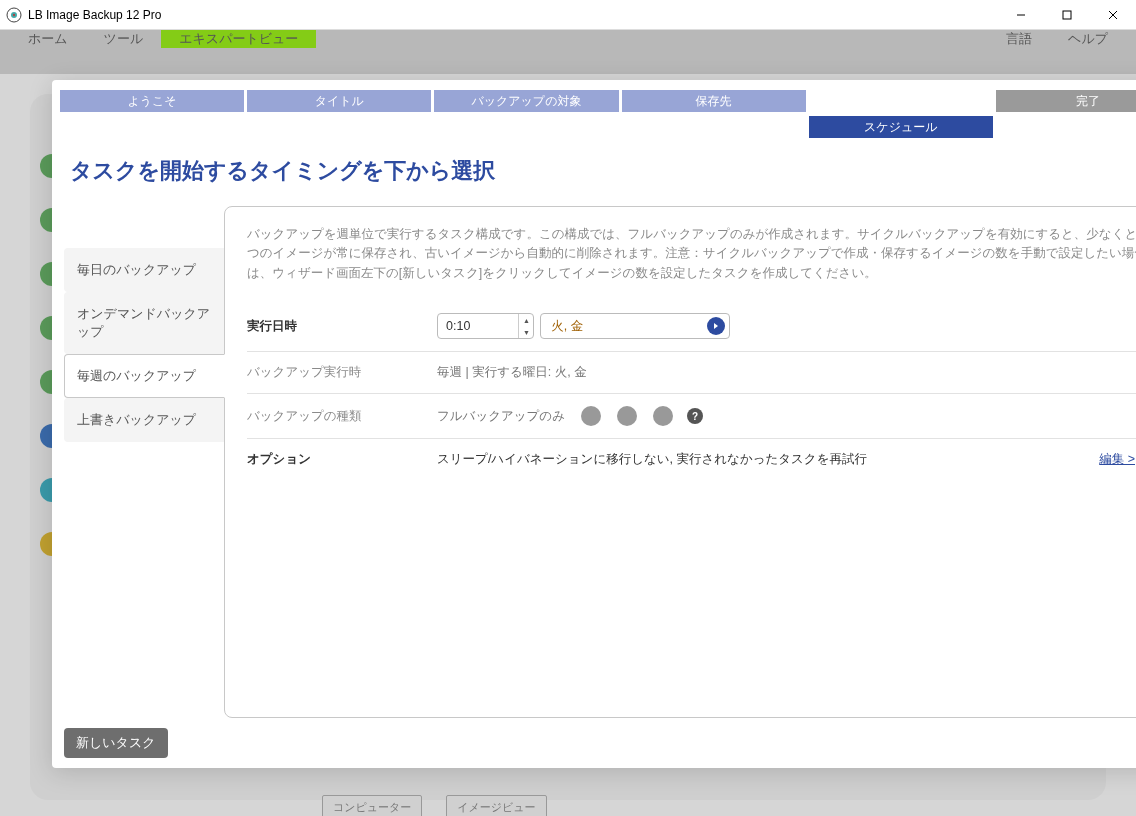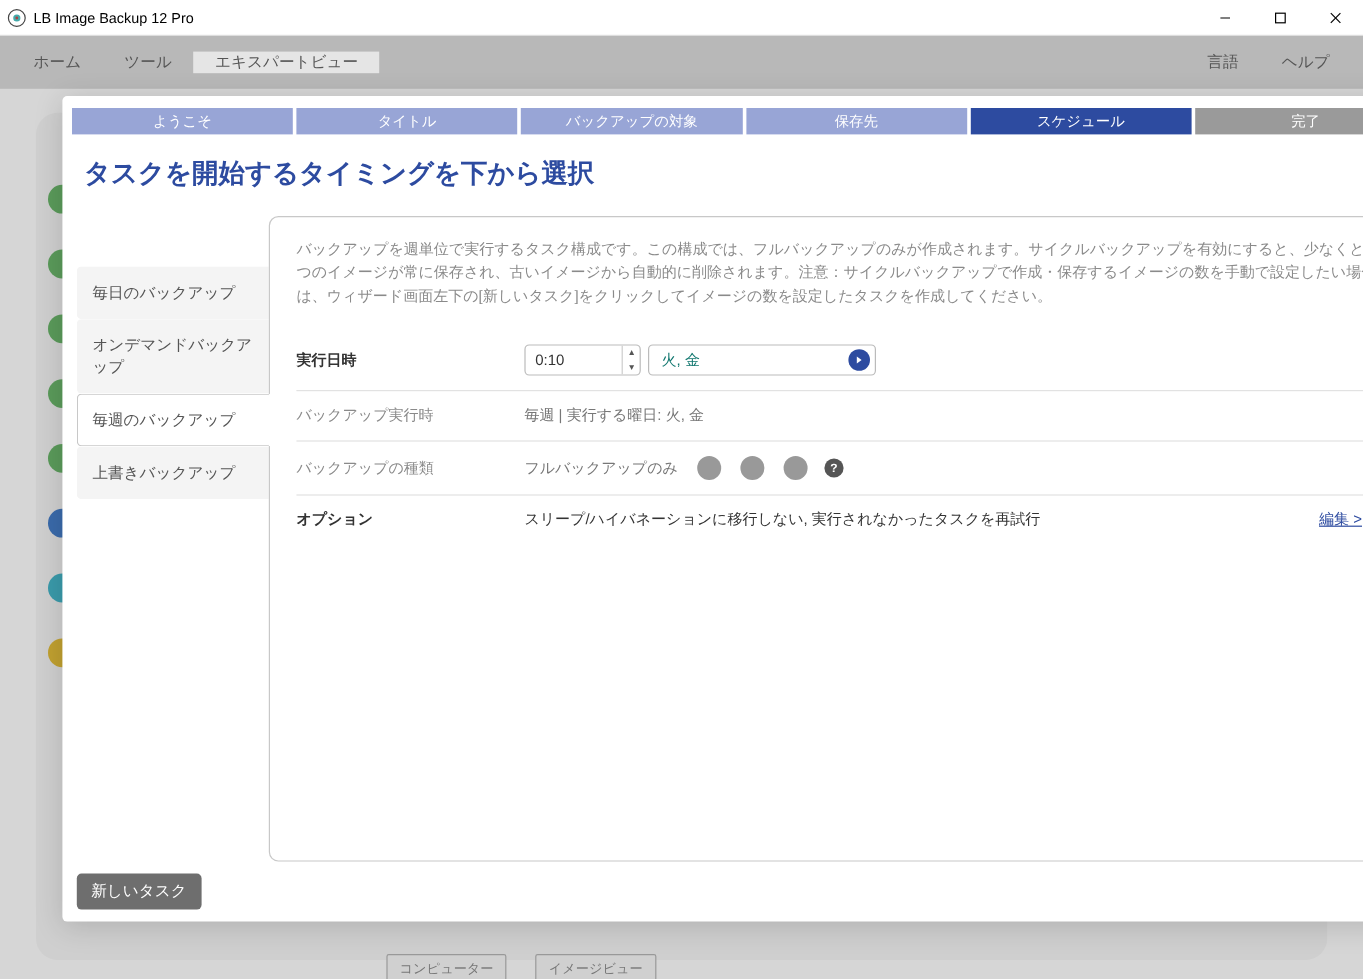--- a/index.html
+++ b/index.html
@@ -16,25 +16,25 @@
   .title-text { font-size: 12px; color: #000; }
   .win-controls { display: flex; height: 100%; }
   .win-btn { width: 46px; height: 30px; display: flex; align-items: center; justify-content: center; cursor: pointer; }
 
   
   .bg-app {
     position: absolute; top: 30px; left: 0; right: 0; bottom: 0;
     background: #d6d6d6;
   }
   .bg-menubar {
-    height: 44px; background: #b8b8b8; display: flex; align-items: center;
+    height: 44px; background: #b8b8b8; display: flex; align-items: flex-start;
     padding: 0 10px;
   }
   .bg-menuitem { padding: 0 18px; display:flex; align-items:center; color:#555; font-size:13px; }
-  .bg-menuitem.active { background:#e5e5e5; }
+  .bg-menuitem.active { background:#84cc16; }
   .bg-right { margin-left:auto; display:flex; }
   .bg-body { position:relative; height: calc(100% - 40px); }
   .bg-panel { position:absolute; top:20px; left:30px; right:30px; bottom:20px; background:#cfcfcf; border-radius:18px; }
   .bg-dots { position:absolute; left:10px; top:60px; display:flex; flex-direction:column; gap:30px;}
   .bg-dot { width:24px; height:24px; border-radius:50%; }
   .bg-bottom-btn { position:absolute; bottom:0; left:322px; display:flex; gap:24px;}
   .bg-bottom-btn div { border:1px solid #999; padding:4px 10px; color:#777; font-size:11px; border-radius:2px; background:#d0d0d0;}
 
   
   .wizard {
@@ -42,21 +42,21 @@
     background: #fff; border-radius: 4px; box-shadow: 0 4px 24px rgba(0,0,0,0.15);
     display: flex; flex-direction: column; padding: 10px 8px 10px 8px;
   }
 
   
   .steps { display: flex; gap: 3px; margin-bottom: 12px; }
   .step-tab {
     flex: 1; height: 22px; display:flex; align-items:center; justify-content:center;
     color: #fff; font-size: 12px; background: #98a5d6; cursor:pointer;
   }
-  .step-tab.current { background: #2d4ba0; }
+  .step-tab.current { background: #2d4ba0; margin-top: 26px; }
   .step-tab.disabled { background: #9a9a9a; }
 
   
   .wizard-heading { color: #2d4ba0; font-size: 22px; font-weight: 600; padding: 6px 10px 20px 10px; }
 
   
   .content-row { display: flex; flex: 1; gap: 0; padding-left: 4px; }
 
   .side-tabs { width: 160px; padding-top: 42px; }
   .side-tab {
@@ -80,21 +80,21 @@
   .field-label { width: 190px; color:#8a8a8a; font-size:12.5px; }
   .field-label.strong { color:#333; font-weight:600; }
   .field-content { color:#777; font-size:12.5px; display:flex; align-items:center; gap:6px; flex:1; }
 
   .time-box { display:flex; align-items:center; border:1px solid #bbb; border-radius:4px; overflow:hidden; height:26px;gap:40px; }
   .time-val { padding: 0 8px; min-width:38px; text-align:right; color:#333; font-size:12.5px; }
   .spinner { display:flex; flex-direction:column; border-left:1px solid #ccc; }
   .spinner div { width:14px; height:12px; display:flex; align-items:center; justify-content:center; cursor:pointer; font-size:7px; color:#555;}
 
   .day-box { display:flex; align-items:center; border:1px solid #bbb; border-radius:4px; height:26px; padding:0 4px 0 10px; min-width:190px; cursor:pointer;}
-  .day-val { flex:1; color:#0f766e; font-size:12.5px;}
+  .day-val { flex:1; color:#a16207; font-size:12.5px;}
   .day-arrow { width:18px; height:18px; border-radius:50%; background:#2d4ba0; display:flex; align-items:center; justify-content:center;}
 
   .dot { width:20px; height:20px; border-radius:50%; background:#999; margin-left:10px;}
   .help-dot { width:16px; height:16px; border-radius:50%; background:#555; color:#fff; display:flex; align-items:center; justify-content:center; font-size:10px; font-weight:bold; margin-left:8px; cursor:pointer;}
 
   .link-text { color:#2d4ba0; text-decoration:underline; cursor:pointer; margin-left:4px;}
 
   .edit-link { position:absolute; right:22px; color:#2d4ba0; font-size:12.5px; cursor:pointer; text-decoration:underline;}
 
   

